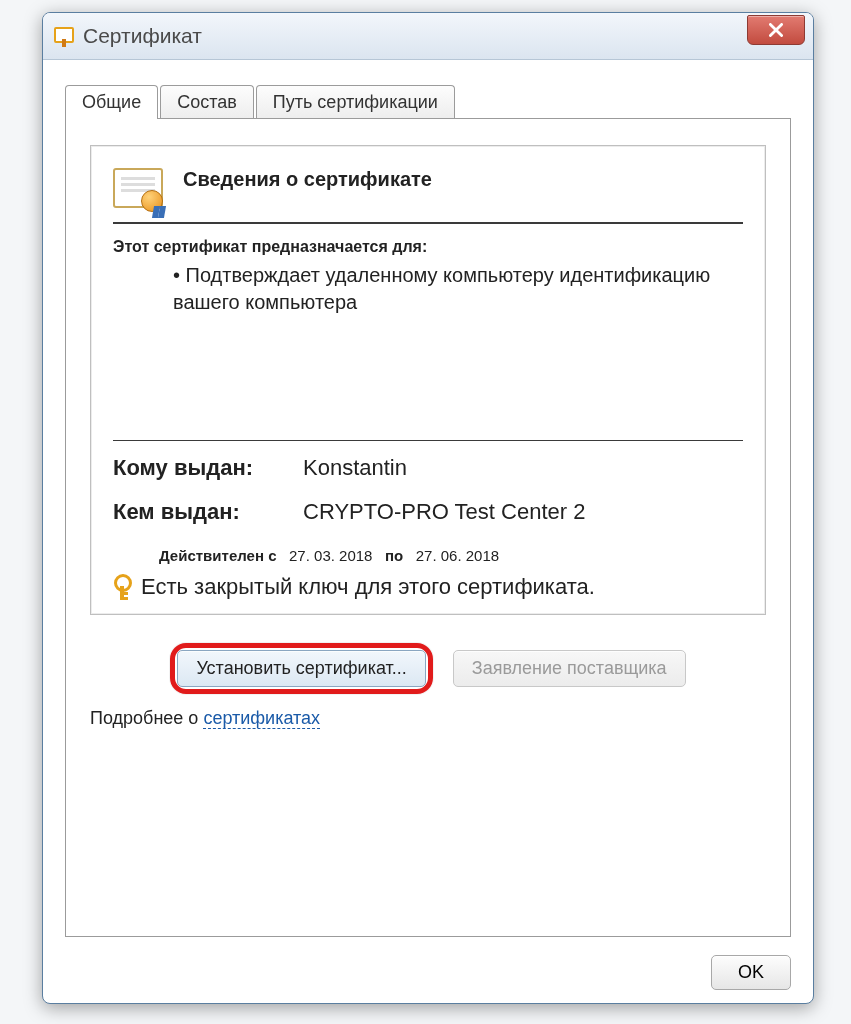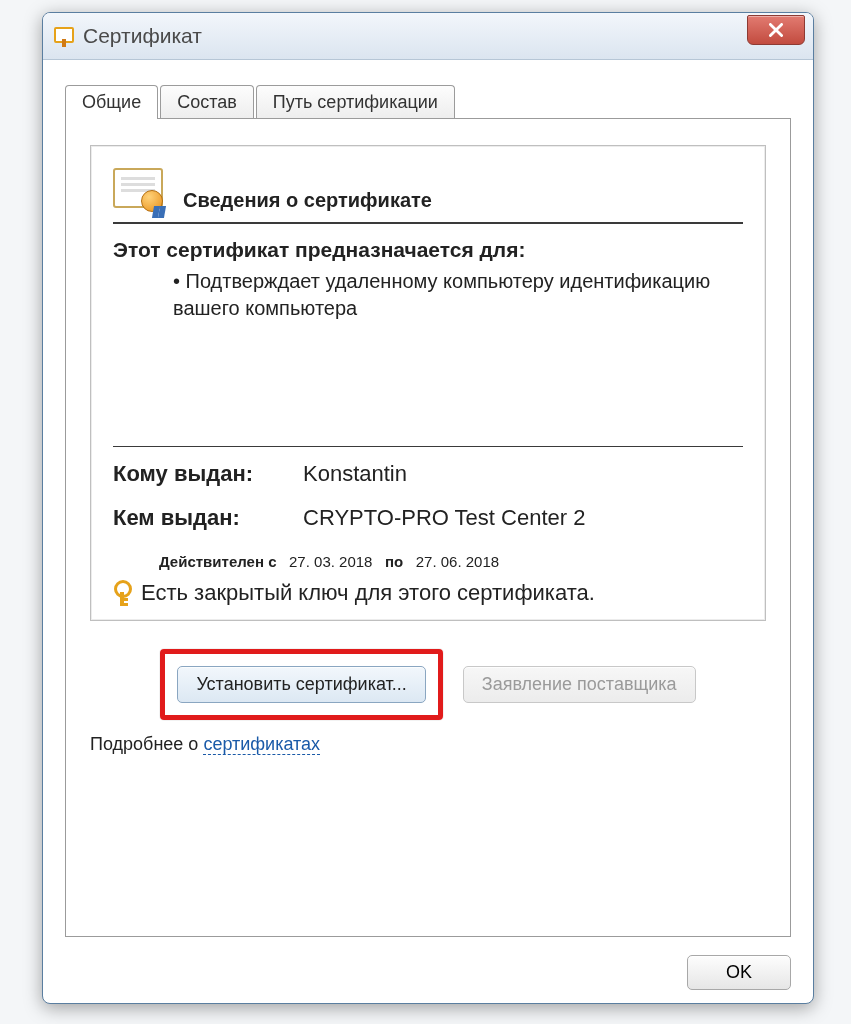--- a/index.html
+++ b/index.html
@@ -124,21 +124,21 @@
     position: relative;
   }
   .inner-panel {
     border: 1px solid var(--panel-border);
     background: #fff;
     padding: 22px 22px 14px 22px;
     box-shadow: 0 0 0 1px #ececec inset;
   }
   .cert-header {
     display: flex;
-    align-items: flex-end;
+    align-items: flex-start;
     gap: 18px;
     margin-bottom: 10px;
   }
   .cert-big-icon {
     width: 52px; height: 44px; position: relative;
   }
   .cert-big-icon .paper {
     position: absolute; left: 0; top: 0; width: 46px; height: 36px;
     border: 2px solid #c9a85a;
     background: #fff;
@@ -166,21 +166,21 @@
     font-weight: bold;
     font-size: 20px;
   }
   hr.sep {
     border: none; border-top: 2px solid #3a3a3a; margin: 8px 0 14px 0;
   }
   hr.sep-thin {
     border: none; border-top: 1px solid #3a3a3a; margin: 14px 0;
   }
   .purpose-head {
-    font-weight: bold; font-size: 21px; margin-bottom: 6px;
+    font-weight: bold; font-size: 16px; margin-bottom: 6px;
   }
   .purpose-item {
     margin-left: 60px; font-size: 20px; line-height: 1.35;
   }
   .fill-space { height: 110px; }
   .field-row {
     display: flex; margin: 12px 0 18px 0; font-size: 22px;
   }
   .field-label { font-weight: bold; width: 190px; flex: none; }
   .field-value { }
@@ -208,22 +208,22 @@
     background: var(--gold);
     box-shadow: 0 -5px 0 var(--gold);
   }
 
   .btn-row {
     display: flex; gap: 20px; margin-top: 28px; justify-content: center;
     align-items: center;
   }
   .highlight-ring {
     border: 5px solid var(--highlight);
-    border-radius: 4px;
-    padding: 12px;
+    border-radius: 16px;
+    padding: 2px;
     box-shadow: 0 0 0 1px rgba(0,0,0,0.05);
   }
   button.winbtn {
     font-family: inherit;
     font-size: 18px;
     padding: 7px 18px;
     border: 1px solid var(--btn-border);
     border-radius: 5px;
     background: linear-gradient(var(--btn-a), var(--btn-b));
     color: #222;
@@ -242,21 +242,21 @@
     color: var(--link);
     border-bottom: 1px dashed var(--link);
     cursor: pointer;
   }
   .footer {
     display: flex; justify-content: flex-end;
     padding-top: 18px;
   }
   button.okbtn {
     font-family: inherit; font-size: 18px;
-    padding: 6px 38px;
+    padding: 6px 26px;
     border: 1px solid #a8a8a8;
     border-radius: 5px;
     background: linear-gradient(#fdfdfd, #e6e6e6);
     box-shadow: inset 0 1px 0 rgba(255,255,255,0.8);
     cursor: default;
   }
 </style>
 </head>
 <body>
 

